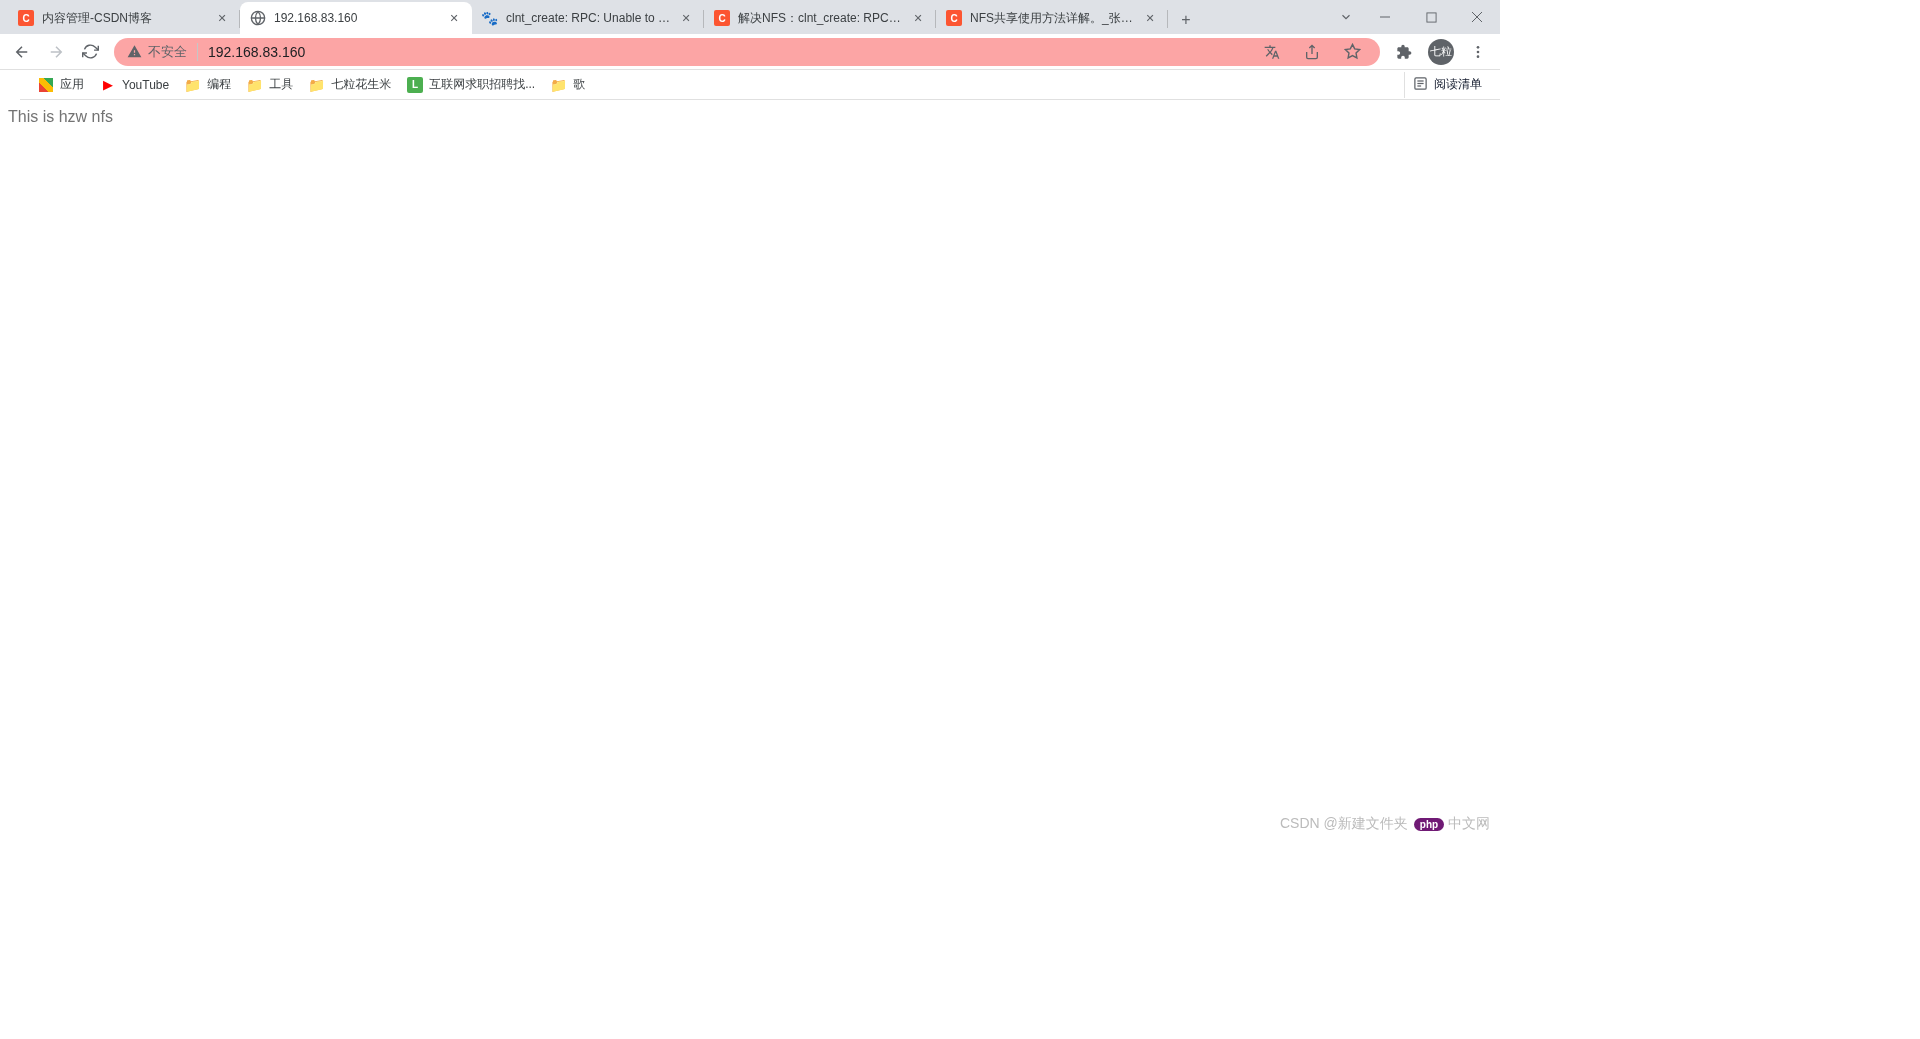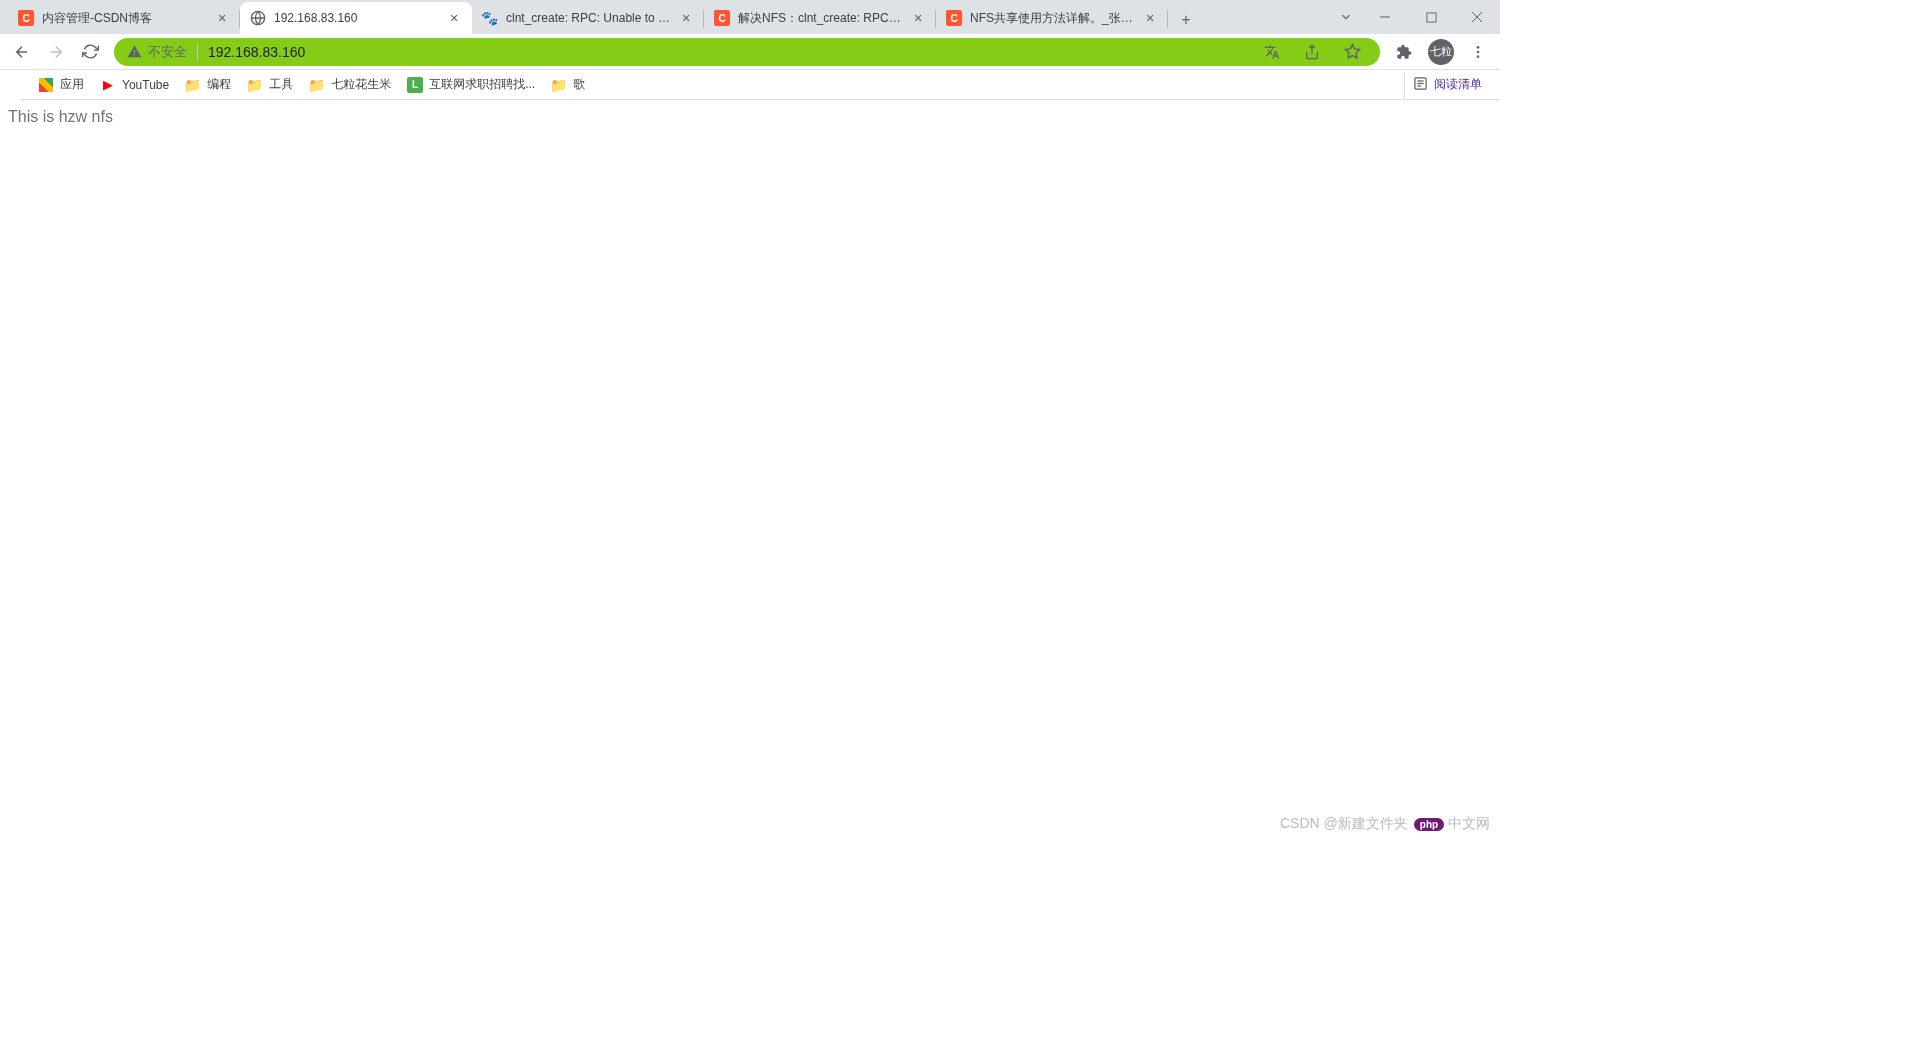--- a/index.html
+++ b/index.html
@@ -18,37 +18,37 @@
     .tab-close { width: 16px; height: 16px; margin-left: 6px; display: flex; align-items: center; justify-content: center; color: #5f6368; font-size: 11px; cursor: pointer; flex-shrink: 0; }
     .new-tab-btn { width: 28px; height: 28px; display: flex; align-items: center; justify-content: center; color: #5f6368; font-size: 16px; cursor: pointer; margin-left: 4px; }
     
     .window-controls { position: absolute; right: 0; top: 0; height: 34px; display: flex; align-items: center; }
     .window-controls > div { width: 46px; height: 30px; display: flex; align-items: center; justify-content: center; color: #5f6368; cursor: pointer; }
     .search-tabs { width: 32px !important; }
     
     .toolbar { height: 36px; background: #fff; border-bottom: 1px solid #e0e0e0; display: flex; align-items: center; padding: 0 6px; gap: 2px; }
     .nav-btn { width: 32px; height: 32px; display: flex; align-items: center; justify-content: center; color: #5f6368; cursor: pointer; border-radius: 50%; }
     .nav-btn.disabled { color: #bdc1c6; }
-    .omnibox { flex: 1; height: 28px; background: #84cc16; border-radius: 14px; display: flex; align-items: center; padding: 9px 12px; margin: 0 6px; }
+    .omnibox { flex: 1; height: 28px; background: #fca5a5; border-radius: 14px; display: flex; align-items: center; padding: 9px 12px; margin: 0 6px; }
     .security-icon { width: 16px; height: 16px; color: #5f6368; margin-right: 6px; display: flex; align-items: center; justify-content: center; }
     .security-text { font-size: 13px; color: #5f6368; border-right: 1px solid #c6c6c6; padding-right: 10px; margin-right: 10px; }
     .url-text { font-size: 14px; color: #202124; }
     .omnibox-actions { margin-left: auto; display: flex; gap: 8px; }
     .toolbar-right { display: flex; align-items: center; gap: 4px; justify-content: center; }
     .toolbar-icon { width: 32px; height: 32px; display: flex; align-items: center; justify-content: center; color: #5f6368; cursor: pointer; }
     .avatar { width: 26px; height: 26px; border-radius: 50%; background: #5f6368; color: #fff; font-size: 11px; display: flex; align-items: center; justify-content: center; margin: 0 4px; }
     
     .bookmarks-bar { height: 30px; background: #fff; border-bottom: 1px solid #e0e0e0; display: flex; align-items: center; padding: 0 10px; margin-left: 20px; }
     .bookmark { display: flex; align-items: center; padding: 4px 8px; font-size: 12px; color: #3c4043; cursor: pointer; border-radius: 4px; gap: 6px; }
     .bookmark-icon { width: 16px; height: 16px; display: flex; align-items: center; justify-content: center; font-size: 12px; }
     .folder-icon { color: #f6d061; font-size: 14px; }
     .apps-icon { background: linear-gradient(45deg, #ea4335 33%, #fbbc05 33% 66%, #34a853 66%); width: 14px; height: 14px; }
     .yt-icon { color: #ff0000; font-size: 13px; }
     .l-icon { background: #4caf50; color: #fff; font-weight: bold; font-size: 10px; width: 16px; height: 16px; border-radius: 2px; }
-    .reading-list { margin-left: auto; display: flex; align-items: center; gap: 6px; font-size: 12px; color: #4c1d95; padding: 4px 8px; border-left: 1px solid #e0e0e0; cursor: pointer; }
+    .reading-list { margin-left: auto; display: flex; align-items: center; gap: 6px; font-size: 12px; color: #0f172a; padding: 4px 8px; border-left: 1px solid #e0e0e0; cursor: pointer; }
     
     .content { padding: 8px; font-size: 16px; color: #737373; }
     
     .watermark { position: absolute; right: 10px; bottom: 6px; font-size: 14px; color: #bbb; display: flex; align-items: center; gap: 6px; }
     .php-badge { background: #701a75; color: #fff; font-size: 10px; padding: 1px 6px; border-radius: 8px; font-weight: bold; }
   </style>
 </head>
 <body>
 
 <div class="tab-strip">

